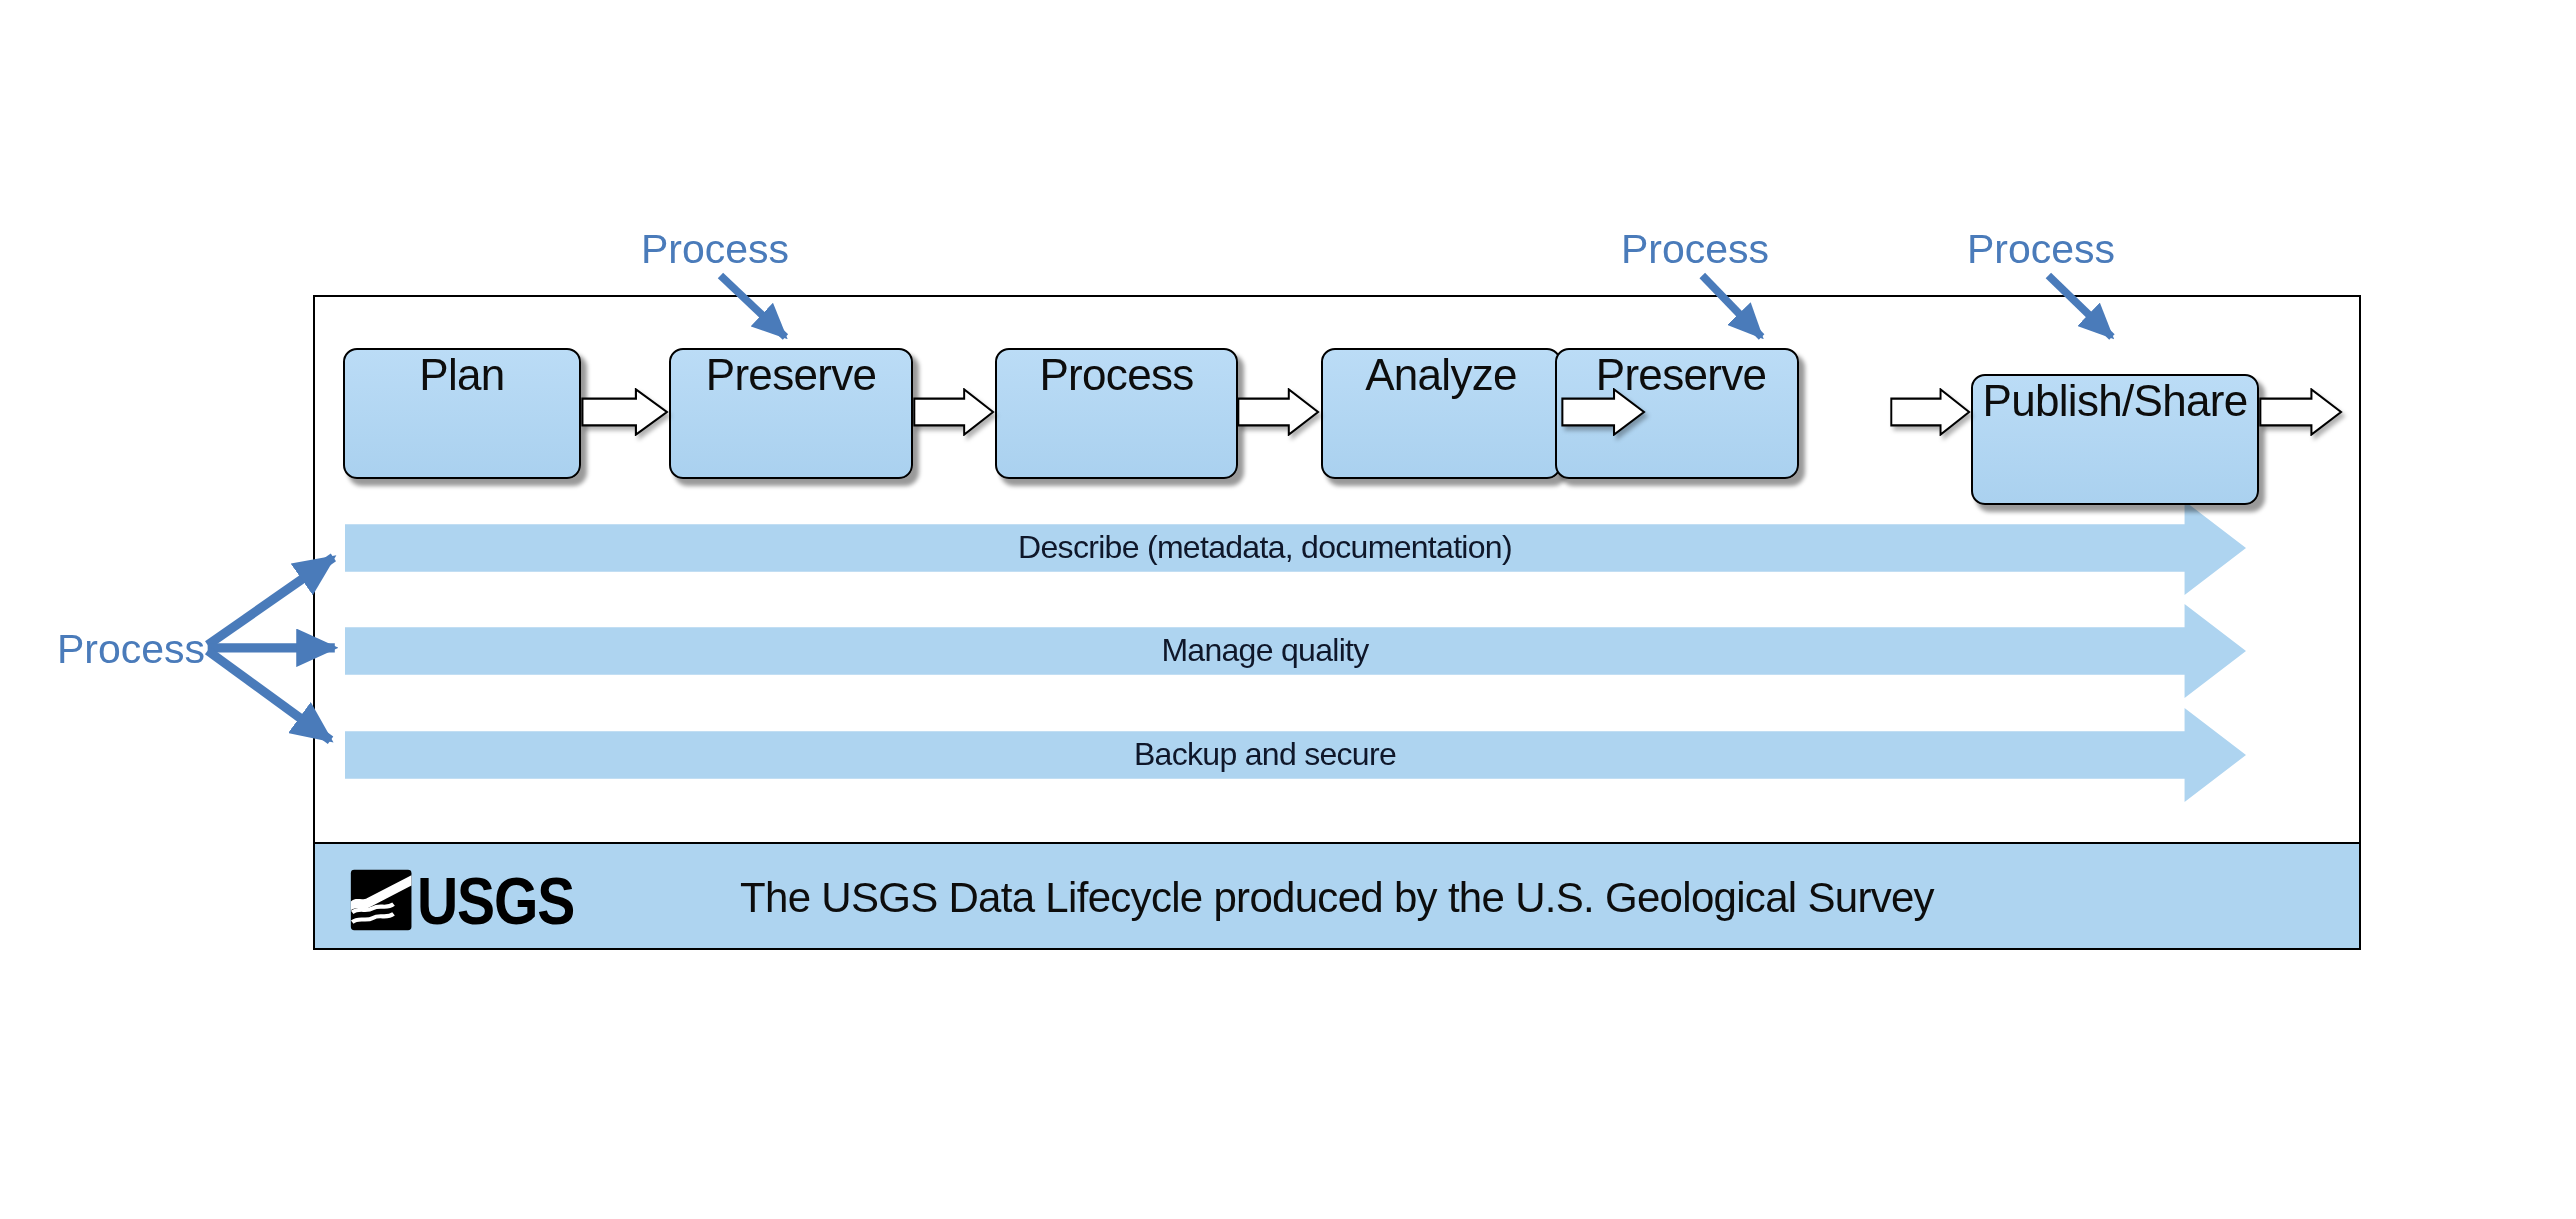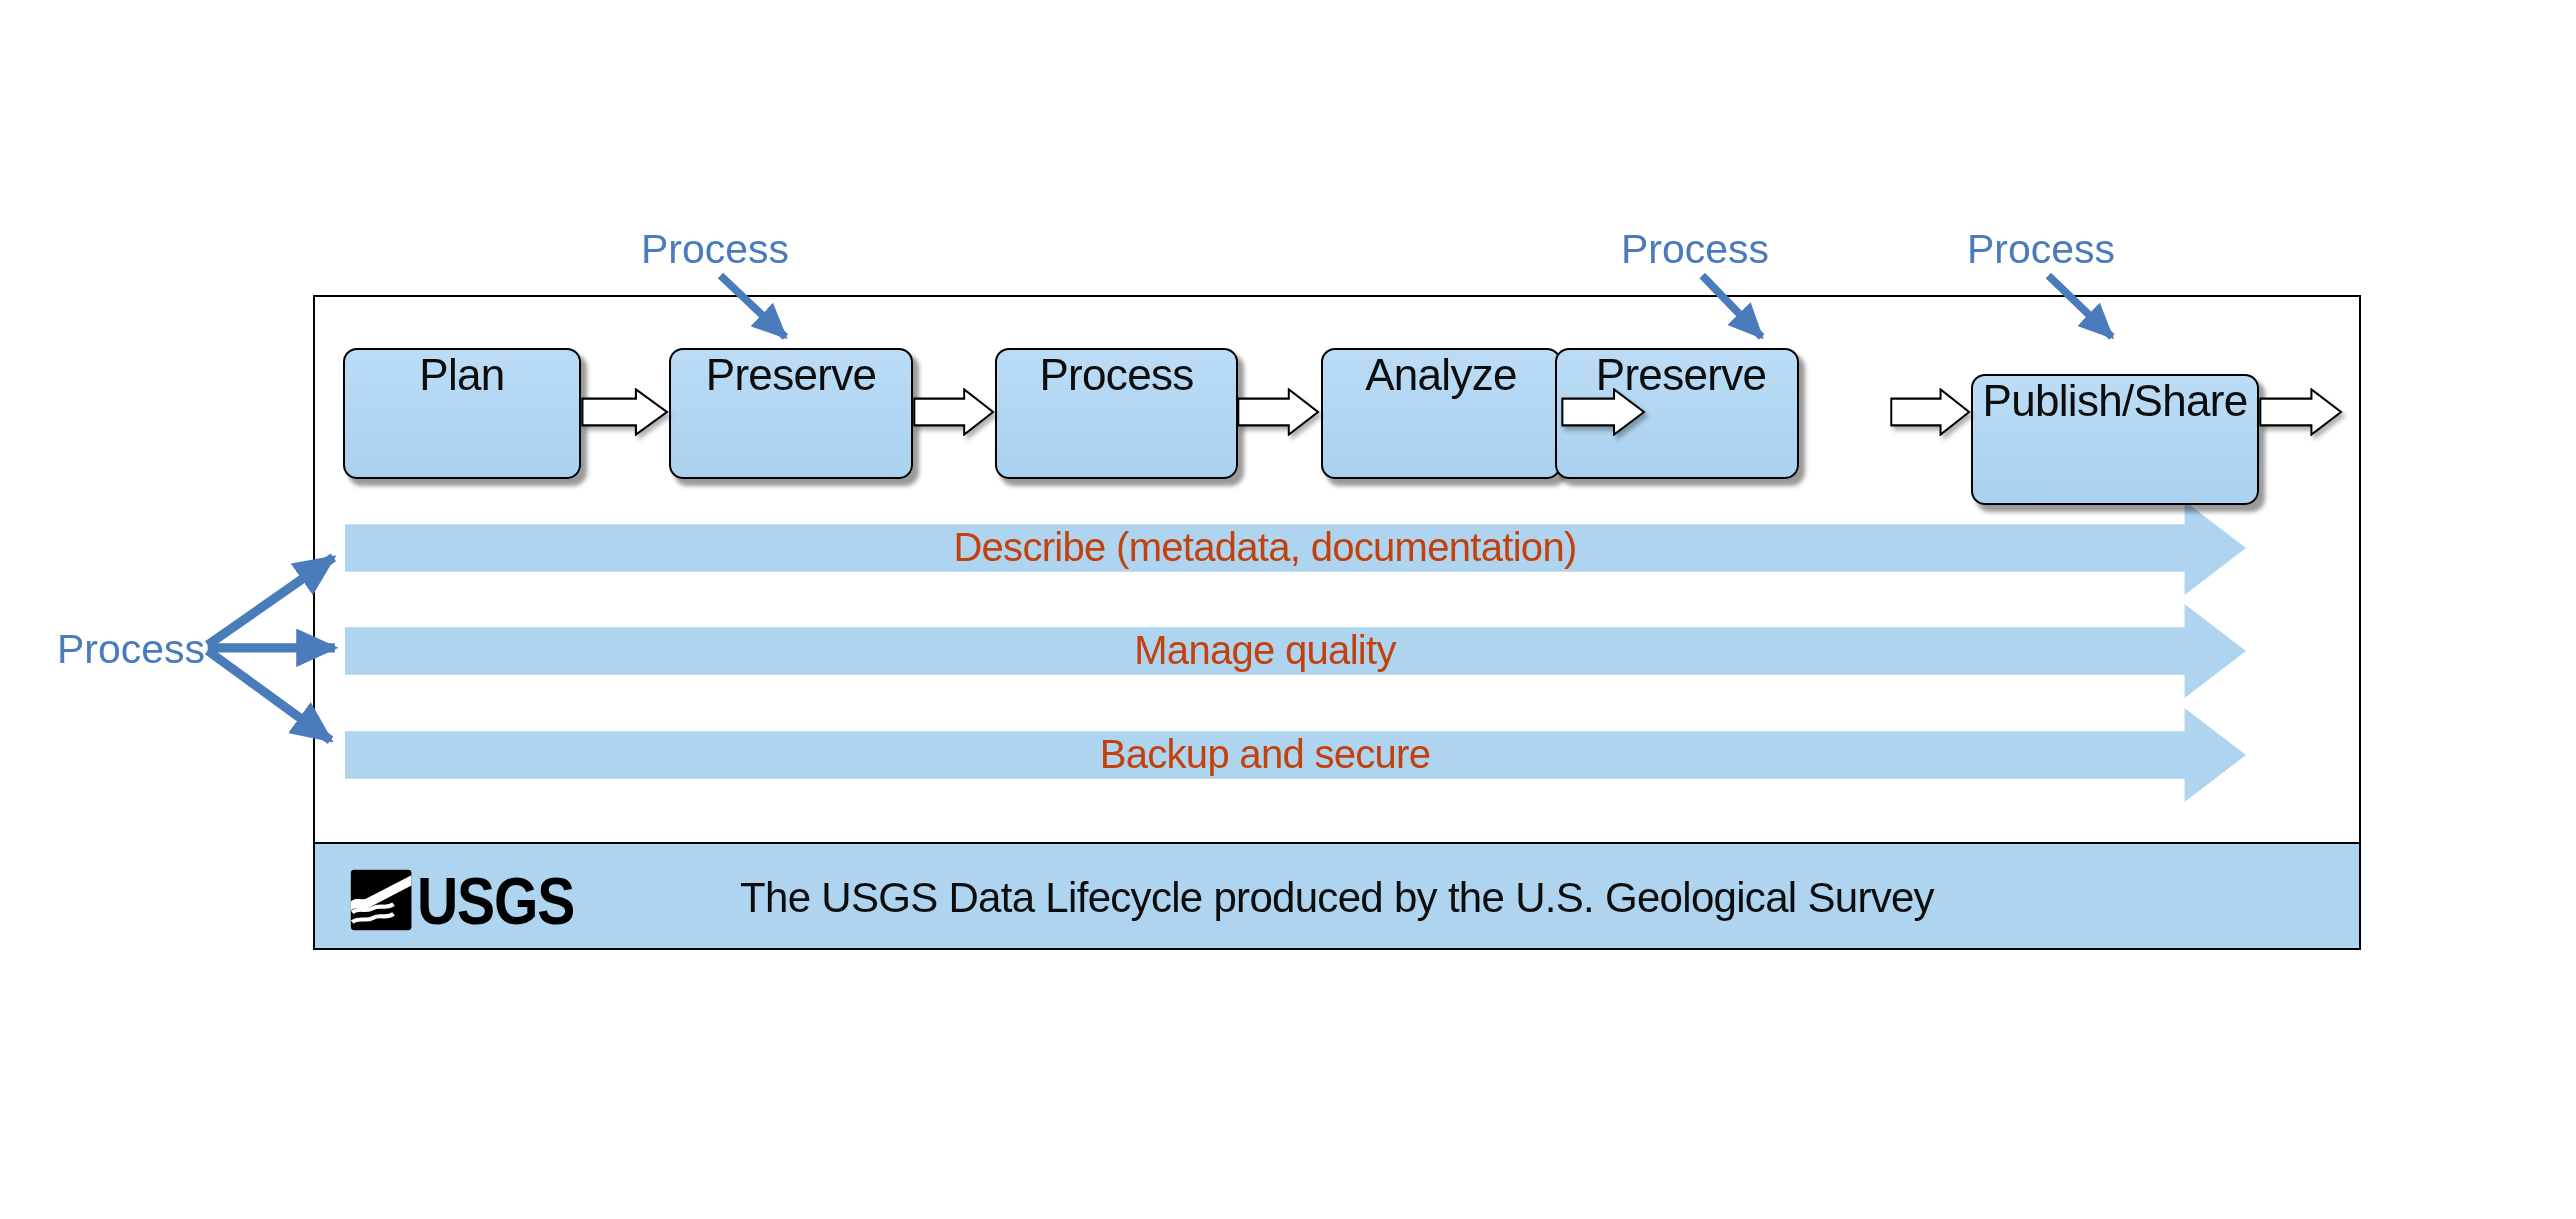--- a/index.html
+++ b/index.html
@@ -34,21 +34,21 @@
     font-size:44px;letter-spacing:-0.7px;color:#0d0d0d;white-space:nowrap;
   }
   
   .block-arrow{top:388px;height:48px;filter:drop-shadow(3.5px 4.2px 2.1px rgba(0,0,0,0.30));}
   
   .banner{left:345px;width:1901px;height:94px;}
   .banner svg{position:absolute;left:0;top:0;width:100%;height:100%;}
   .banner-label{
     position:absolute;left:0;top:23px;width:1840px;height:47px;
     display:flex;align-items:center;justify-content:center;
-    font-size:40px;letter-spacing:-0.7px;color:#c2410c;white-space:nowrap;
+    font-size:32px;letter-spacing:-0.7px;color:#0f172a;white-space:nowrap;
   }
   
   .callout{
     height:41px;display:flex;align-items:center;justify-content:center;
     font-size:41px;color:#4A7BBA;white-space:nowrap;
   }
   .overlay{left:0;top:0;width:2576px;height:1220px;pointer-events:none;}
 </style>
 </head>
 <body>

